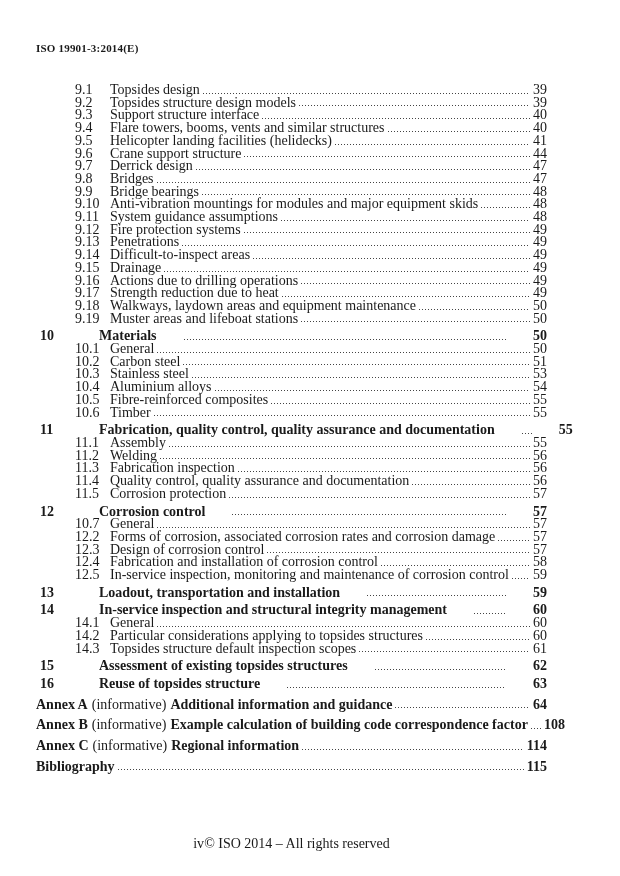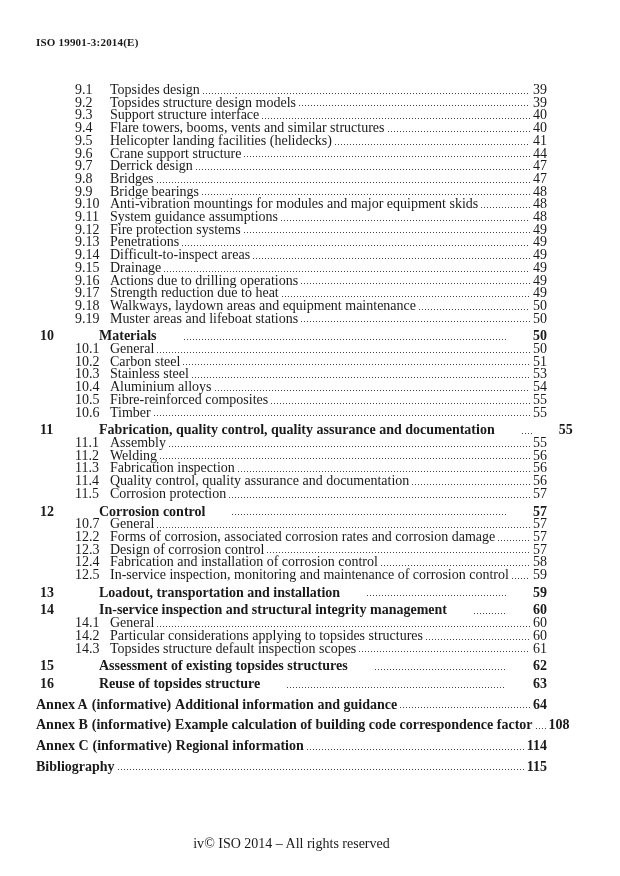--- a/index.html
+++ b/index.html
@@ -2,37 +2,37 @@
 <html><head>
 <meta charset="utf-8">
 <style>
   * { margin:0; padding:0; box-sizing:border-box; }
   html, body { background:#ffffff; }
   body {
     width:620px; height:876px; position:relative; overflow:hidden;
     font-family:"Liberation Serif", serif; color:#1a1a1a;
   }
   .page-header {
-    position:absolute; top:36px; left:36px;
+    position:absolute; top:42px; left:36px;
     font-size:11px; font-weight:bold; letter-spacing:0.2px;
   }
   .toc {
     position:absolute; top:84px; left:36px; right:73px;
   }
   .toc-row {
     display:flex; align-items:flex-end;
     font-size:14px; line-height:12.7px; white-space:nowrap;
   }
   .toc-row .num { flex:none; }
   .toc-row.sub .num { margin-left:39px; width:35px; }
   .toc-row.chapter { font-weight:bold; margin-top:5px;gap:24px; }
   .toc-row.chapter .num { margin-left:4px; width:35px; }
   .toc-row.annex { font-weight:bold; margin-top:8px; }
   .toc-row.annex .num { margin-right:4px; }
-  .toc-row.annex .label { font-weight:bold; margin-right:4px; }
+  .toc-row.annex .label { font-weight:normal; margin-right:4px; }
   .toc-row.biblio { font-weight:bold; margin-top:8px; }
   .toc-row .title { flex:none; }
   .leader {
     flex:1 1 auto; height:1px; align-self:flex-end;
     margin:0 3px 3px 3px; min-width:10px;
     background-image:repeating-linear-gradient(to right, #444 0, #444 1px, transparent 1px, transparent 3px);
   }
   .page-num { flex:none; }
   .footer {
     position:absolute; left:36px; right:73px; top:836px;

